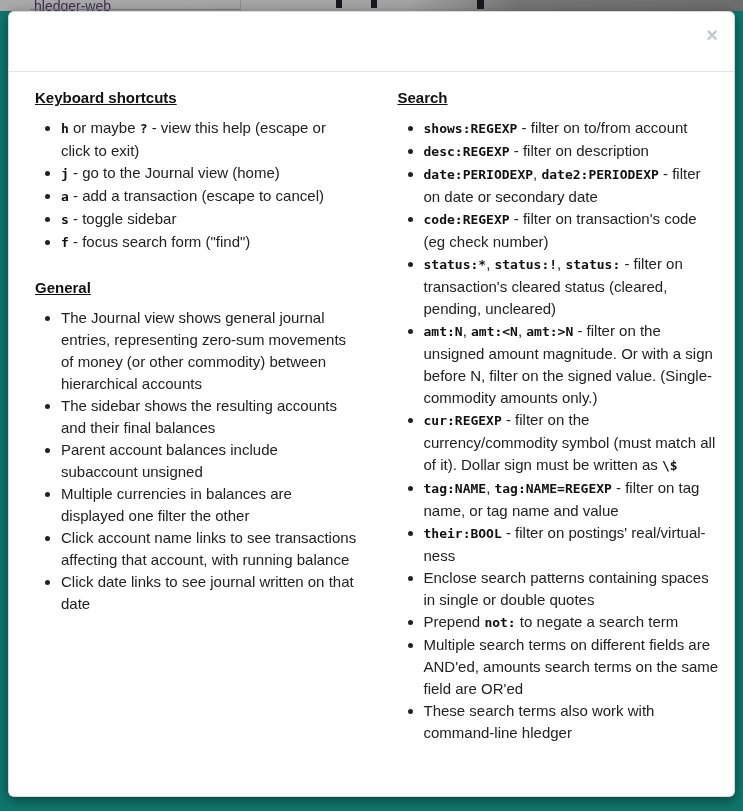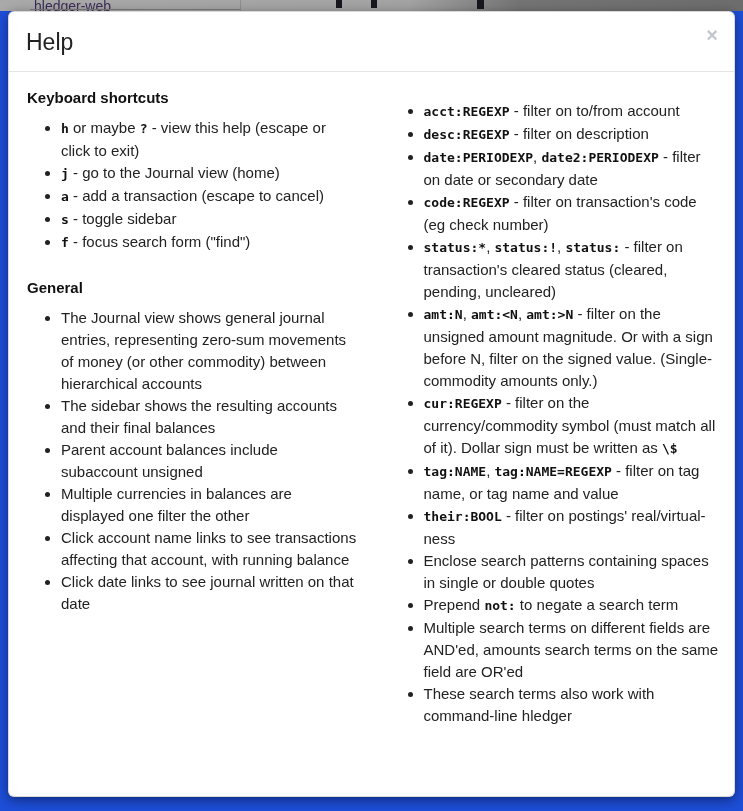--- a/index.html
+++ b/index.html
@@ -1,18 +1,18 @@
 <!DOCTYPE html>
 <html><head>
 <meta charset="utf-8">
 <style>
   html,body{margin:0;padding:0;background:#fff;}
   .stage{
     position:relative;width:743px;height:811px;overflow:hidden;
-    background:#1d4ed8;
+    background:#0f766e;
     font-family:"Liberation Sans",sans-serif;
   }
   
   .page-strip{
     position:absolute;left:0;top:0;width:743px;height:11px;overflow:hidden;
     background:linear-gradient(90deg,#a9a9a9 0%,#a3a3a3 55%,#747474 70%,#6d6d6d 100%);
   }
   .brand{
     position:absolute;left:34px;top:-2px;font-size:14px;font-weight:400;
     color:#3d2b56;text-decoration:none;letter-spacing:0;
@@ -31,21 +31,21 @@
     box-shadow:0 3px 12px rgba(0,0,0,.45);overflow:hidden;
   }
   .modal-header{position:relative;height:60px;box-sizing:border-box;padding:16px 16px 0 17px;border-bottom:1px solid #e5e5e5;}
   .modal-title{margin:0;font-size:23px;line-height:28px;font-weight:400;color:#222;}
   .close-btn{
     position:absolute;top:13px;right:16px;background:none;border:0;padding:0;cursor:pointer;
     font-family:"Liberation Sans",sans-serif;font-size:20px;font-weight:700;line-height:1;color:#c3c7cc;
   }
   .modal-body{display:flex;padding:18px 0 0;}
   .col{width:50%;box-sizing:border-box;padding:0 15px 0 14px;}
-  .section-heading{font-size:15px;line-height:16px;font-weight:700;color:#111;margin:26px 4px 11px;}
+  .section-heading{font-size:15px;line-height:16px;font-weight:700;color:#111;margin:26px 12px 11px;text-decoration:underline;}
   .col .section-heading:first-child{margin-top:0;}
   ul.help-list{margin:10px 0 0;padding:0 0 0 38px;list-style:disc;}
   ul.help-list li{font-size:15px;line-height:22px;color:#222;}
   code{
     font-family:"DejaVu Sans Mono",monospace;font-weight:700;font-size:13px;color:#111;
     background:none;padding:0;
   }
 </style>
 </head>
 <body>
@@ -56,21 +56,20 @@
     <a class="brand" href="#">hledger-web</a>
     <div class="strip-underline"></div>
     <div class="strip-divider"></div>
     <div class="glyph g1"></div>
     <div class="glyph g2"></div>
     <div class="glyph g3"></div>
   </div>
 
   <div class="modal">
     <div class="modal-header">
-      <h1 class="modal-title">Help</h1>
       <button class="close-btn">×</button>
     </div>
     <div class="modal-body">
       <div class="col">
         <h2 class="section-heading">Keyboard shortcuts</h2>
         <ul class="help-list">
             <li><code>h</code> or maybe <code>?</code> - view this help (escape or click to exit)</li>
             <li><code>j</code> - go to the Journal view (home)</li>
             <li><code>a</code> - add a transaction (escape to cancel)</li>
             <li><code>s</code> - toggle sidebar</li>
@@ -80,22 +79,23 @@
         <ul class="help-list">
             <li>The Journal view shows general journal entries, representing zero-sum movements of money (or other commodity) between hierarchical accounts</li>
             <li>The sidebar shows the resulting accounts and their final balances</li>
             <li>Parent account balances include subaccount unsigned</li>
             <li>Multiple currencies in balances are displayed one filter the other</li>
             <li>Click account name links to see transactions affecting that account, with running balance</li>
             <li>Click date links to see journal written on that date</li>
           </ul>
       </div>
       <div class="col">
+        <h2 class="section-heading">Search</h2>
         <ul class="help-list">
-            <li><code>acct:REGEXP</code> - filter on to/from account</li>
+            <li><code>shows:REGEXP</code> - filter on to/from account</li>
             <li><code>desc:REGEXP</code> - filter on description</li>
             <li><code>date:PERIODEXP</code>, <code>date2:PERIODEXP</code> - filter on date or secondary date</li>
             <li><code>code:REGEXP</code> - filter on transaction's code (eg check number)</li>
             <li><code>status:*</code>, <code>status:!</code>, <code>status:</code> - filter on transaction's cleared status (cleared, pending, uncleared)</li>
             <li><code>amt:N</code>, <code>amt:&lt;N</code>, <code>amt:&gt;N</code> - filter on the unsigned amount magnitude. Or with a sign before N, filter on the signed value. (Single-commodity amounts only.)</li>
             <li><code>cur:REGEXP</code> - filter on the currency/commodity symbol (must match all of it). Dollar sign must be written as <code>\$</code></li>
             <li><code>tag:NAME</code>, <code>tag:NAME=REGEXP</code> - filter on tag name, or tag name and value</li>
             <li><code>their:BOOL</code> - filter on postings' real/virtual-ness</li>
             <li>Enclose search patterns containing spaces in single or double quotes</li>
             <li>Prepend <code>not:</code> to negate a search term</li>

